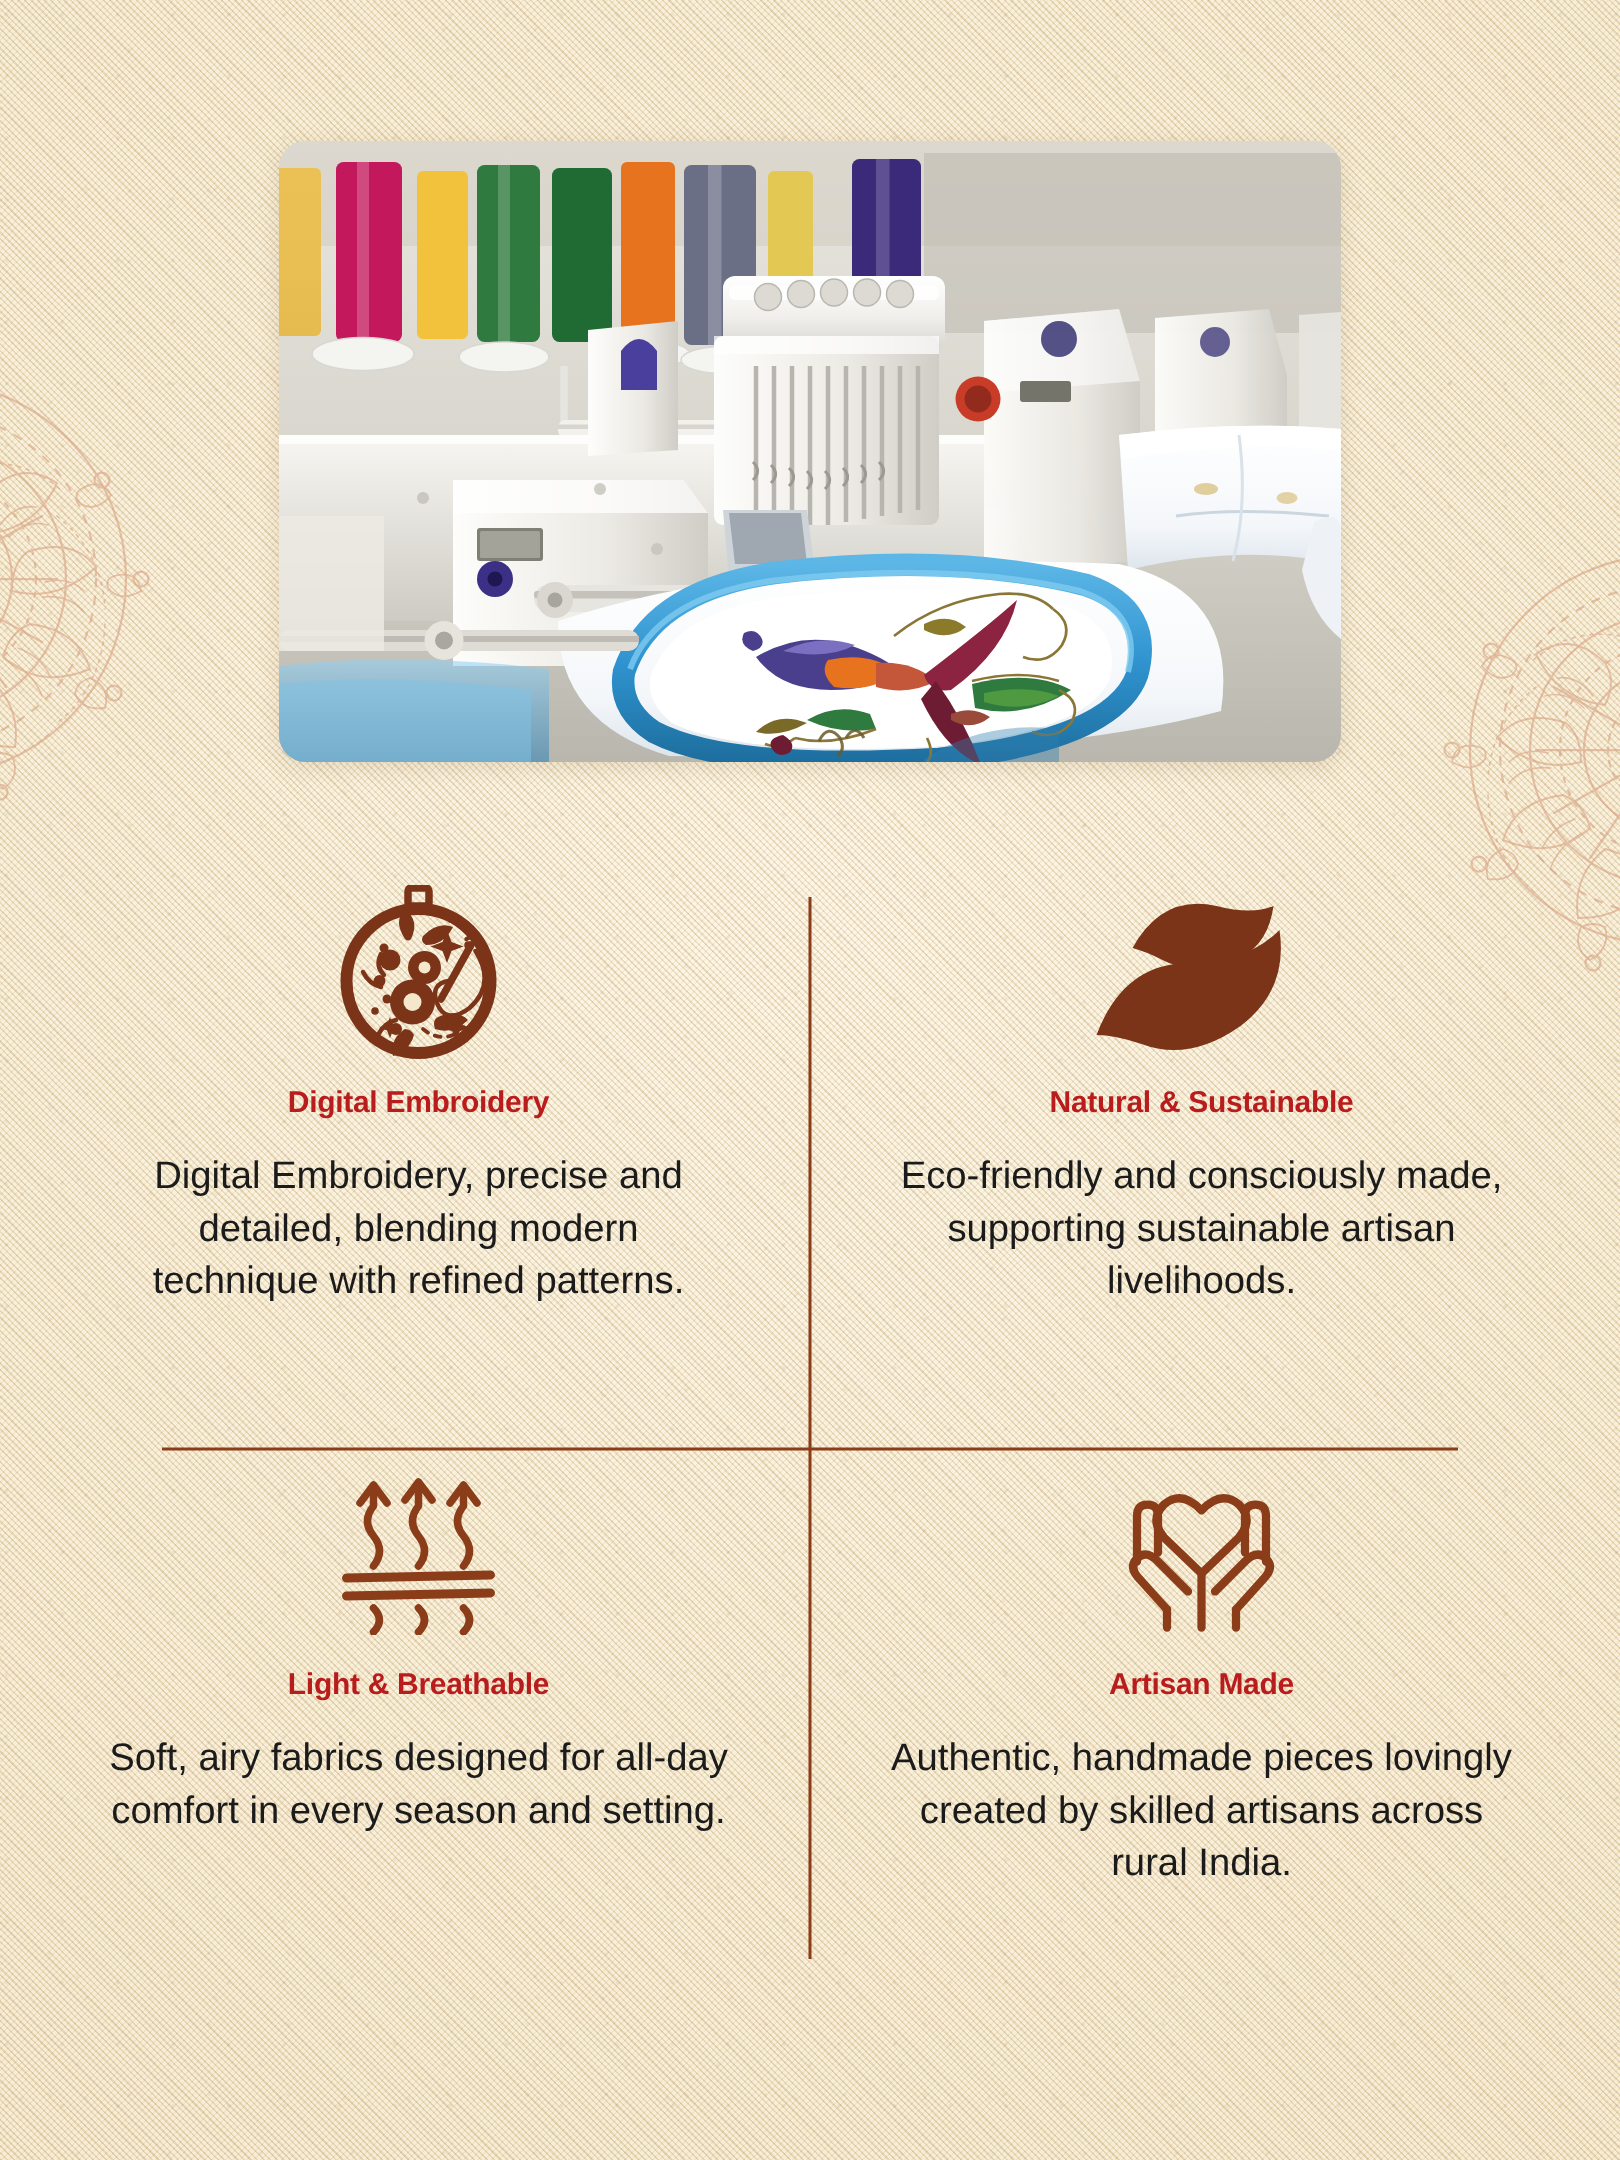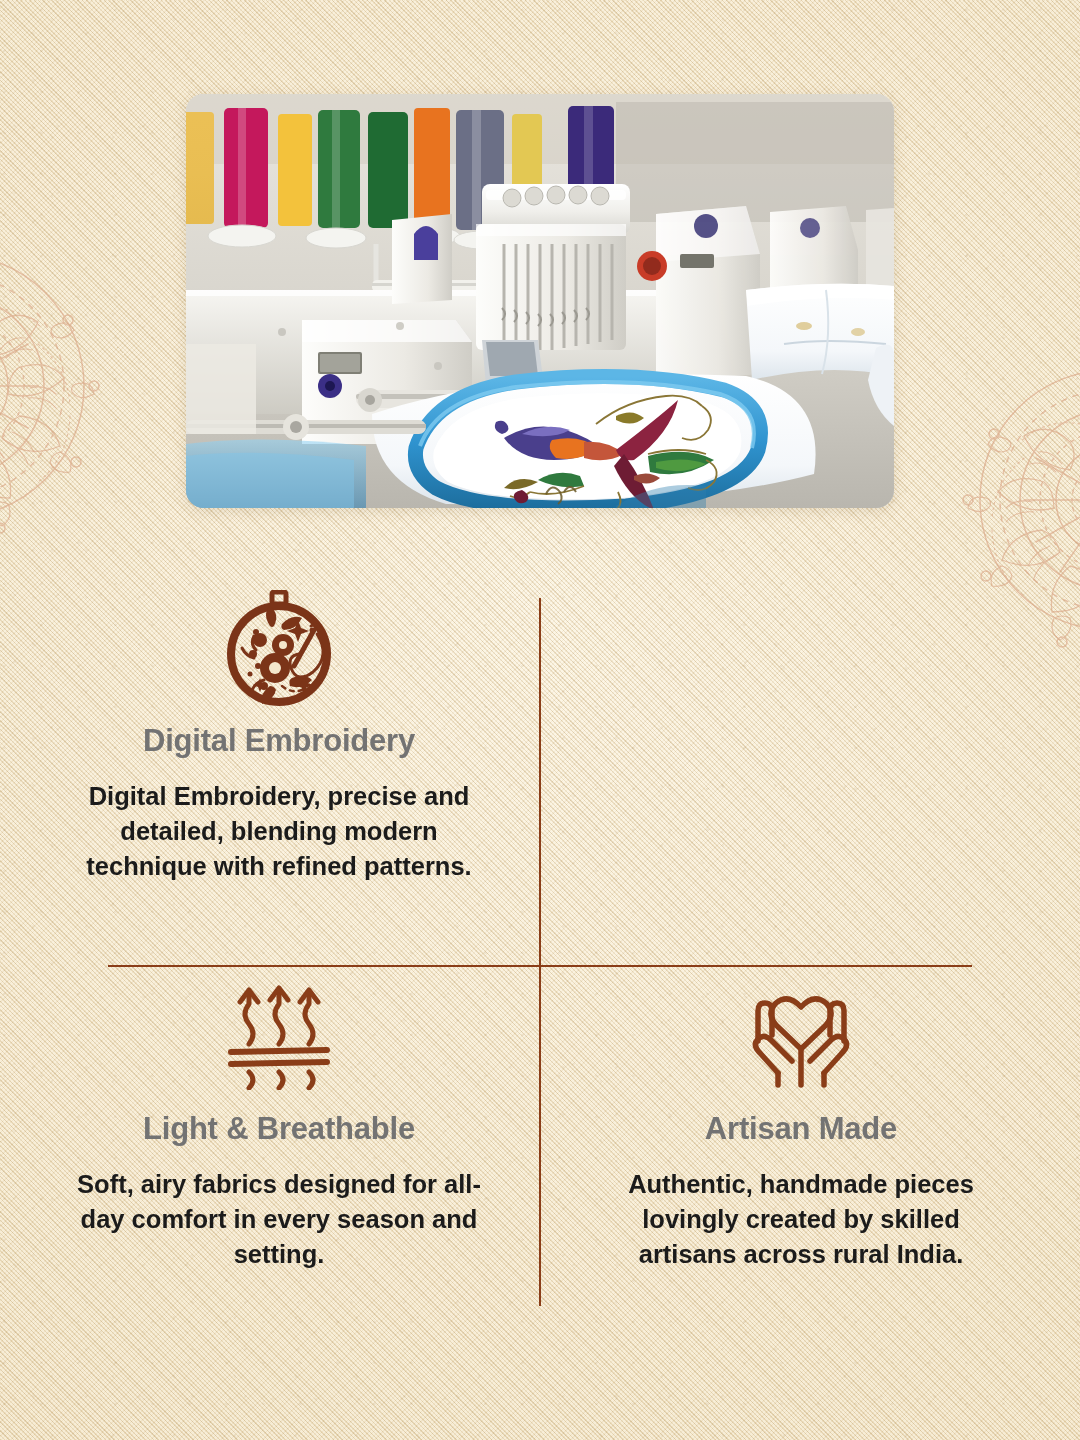--- a/index.html
+++ b/index.html
@@ -87,34 +87,33 @@
   #cell-light-breathable      { left:44px;  top:418px; }
   #cell-artisan-made          { left:566px; top:418px; }
 
   .cell-icon{
     height:118px;
     display:flex; align-items:center; justify-content:center;
   }
   .cell-icon svg{ display:block; }
 
   .cell-title{
-    font-size:31px;
+    font-size:20px;
     font-weight:700;
     letter-spacing:-.2px;
-    color:#737373;
+    color:#b91c1c;
     margin-top:16px;
     line-height:1.1;
   }
   .cell-desc{
     font-size:25.5px;
     line-height:1.38;
     color:#1b1b1b;
     margin-top:21px;
     max-width:400px;
-    font-weight:bold;
   }
   #cell-light-breathable .cell-desc,
   #cell-artisan-made .cell-desc{ max-width:418px; }
   #cell-natural-sustainable .cell-desc{ max-width:412px; }
 </style>
 </head>
 <body>
 
 <div id="canvas-texture"></div>
 <div id="canvas-noise"></div>
@@ -523,20 +522,32 @@
           <path d="M97 44 q14 22 -4 38 q-16 12 -22 -4 q-4 -12 8 -14" stroke-width="3"></path>
           <path d="M80 24 q12 2 16 12" stroke-width="2.5" stroke-dasharray="4 5"></path>
           <path d="M62 96 q10 8 20 4" stroke-width="2.5" stroke-dasharray="4 5"></path>
         </g>
       </svg>
     </div>
     <div class="cell-title">Digital Embroidery</div>
     <div class="cell-desc">Digital Embroidery, precise and detailed, blending modern technique with refined patterns.</div>
   </div>
 
+  <div class="cell" id="cell-natural-sustainable">
+    <div class="cell-icon">
+      <svg width="148" height="102" viewBox="0 0 148 102" xmlns="http://www.w3.org/2000/svg">
+        <g fill="#7b3418">
+          <path d="M28 34 Q48 -2 84 6 Q108 12 122 6 Q118 34 96 42 Q66 52 48 42 Q36 36 28 34 Z"></path>
+          <path d="M4 92 Q22 44 66 44 Q104 44 126 22 Q132 62 100 86 Q66 110 34 98 Q16 92 4 92 Z"></path>
+        </g>
+      </svg>
+    </div>
+    <div class="cell-title">Natural &amp; Sustainable</div>
+    <div class="cell-desc">Eco-friendly and consciously made, supporting sustainable artisan livelihoods.</div>
+  </div>
 
   <div class="cell" id="cell-artisan-made">
     <div class="cell-icon">
       <svg width="106" height="104" viewBox="0 0 106 104" xmlns="http://www.w3.org/2000/svg">
         <g fill="none" stroke="#8a3d18" stroke-width="5.5" stroke-linecap="round" stroke-linejoin="round">
 
           <path d="M53 64 L28 40 Q18 28 28 18 Q40 8 53 22 Q66 8 78 18 Q88 28 78 40 Z"></path>
 
           <path d="M44 76 L24 56 Q16 48 10 54 Q4 60 12 68 L30 88"></path>
           <path d="M10 56 L10 26 Q10 18 17 18 Q24 18 24 26 L24 50"></path>

